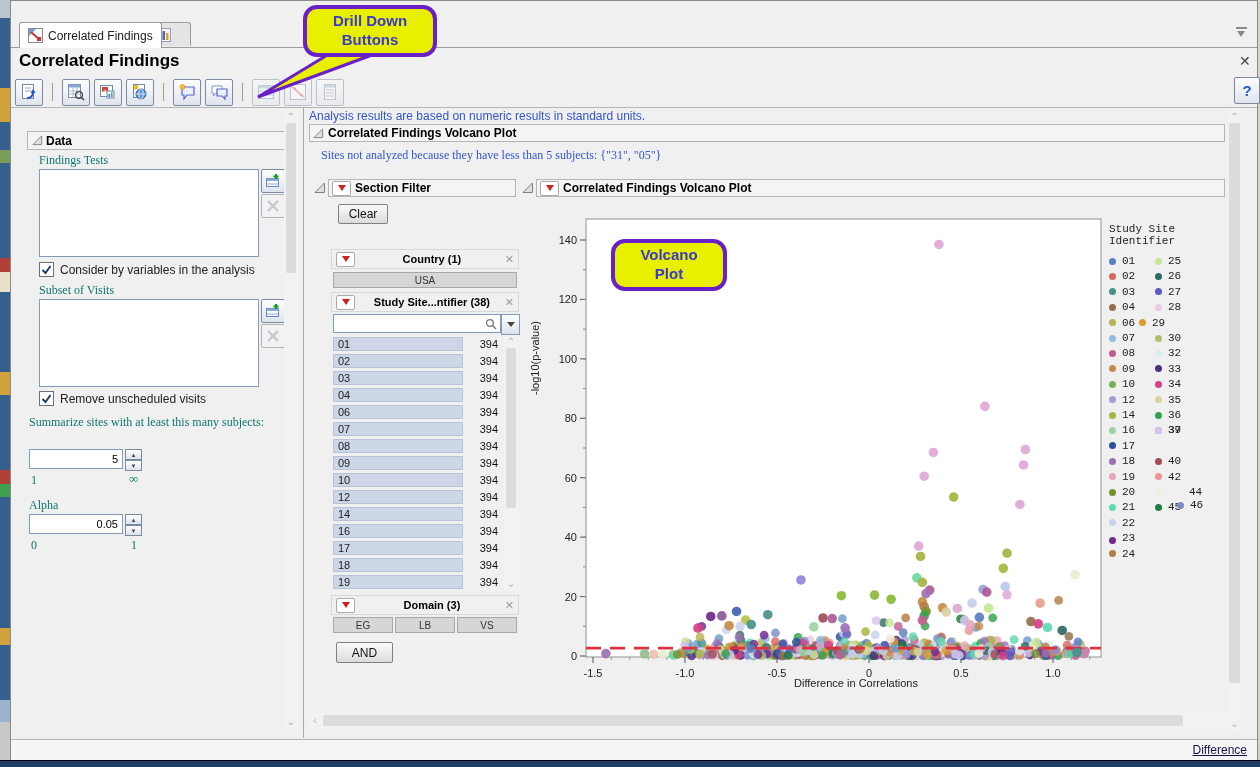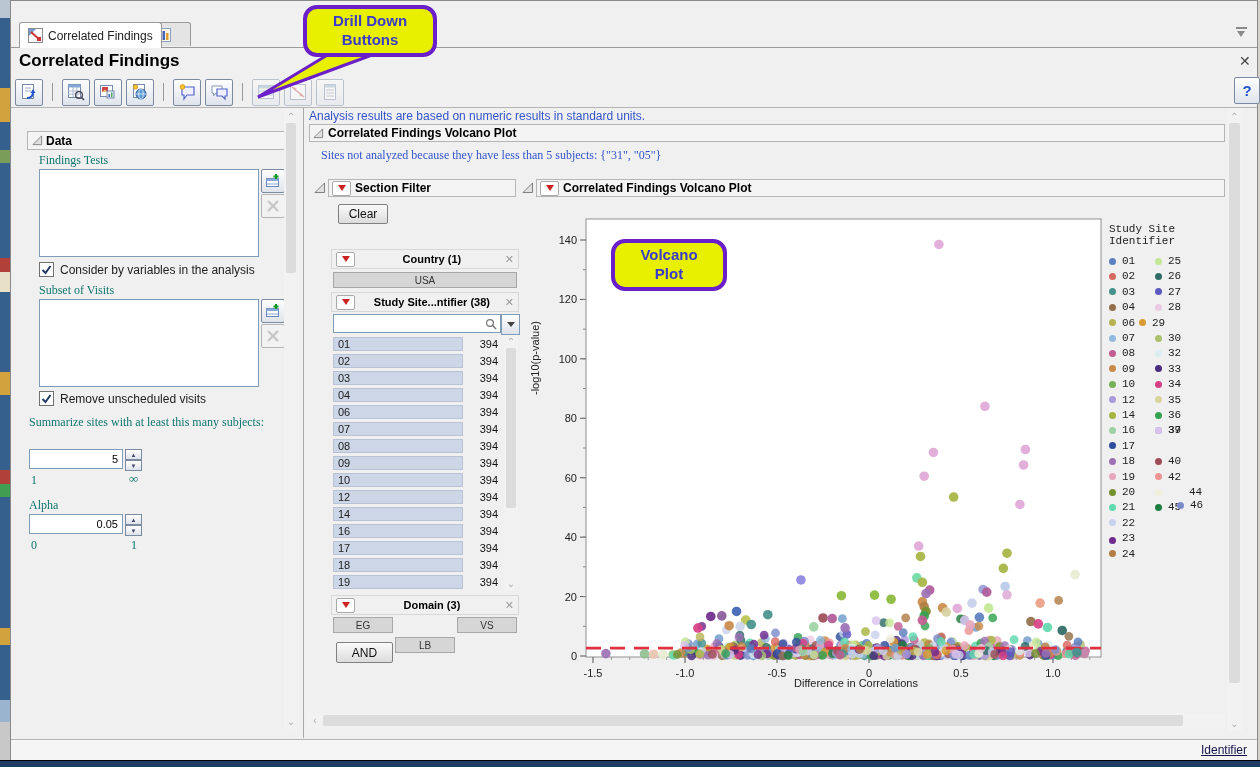--- a/index.html
+++ b/index.html
@@ -458,21 +458,21 @@
   </div>
 
   <div class="fblock-hdr" style="left:320px;top:594px;width:188px;">
     <span class="redmenu">
         <span class="tri"></span>
       </span>
     <span class="ttl">Domain (3)</span>
     <span class="fx">✕</span>
   </div>
   <div class="chip" style="left:322px;top:616px;width:58px;">EG</div>
-  <div class="chip" style="left:384px;top:636px;width:58px;">LB</div>
+  <div class="chip" style="left:384px;top:616px;width:58px;">LB</div>
   <div class="chip" style="left:446px;top:616px;width:58px;">VS</div>
 
   <div class="pushbtn" style="left:325px;top:641px;width:55px;height:19px;">
       <span>AND</span>
     </div>
 
   <svg class="abs" id="plot-svg" width="585" height="494">
       <rect x="55" y="8" width="515" height="438" fill="#ffffff" stroke="#909090"></rect>
       <line x1="49" y1="445" x2="55" y2="445" stroke="#555"></line>
       <text x="46" y="449" text-anchor="end" font-size="11" fill="#222" font-family="Liberation Sans, sans-serif">0</text>
@@ -1412,17 +1412,17 @@
     <div class="chev" style="top:2px;">⌃</div>
     <div class="thumb" style="left:2px;top:14px;width:11px;height:560px;"></div>
     <div class="chev" style="bottom:2px;">⌄</div>
   </div>
   <div class="sb" style="left:296px;top:712px;width:918px;height:15px;">
     <div class="chev" style="left:2px;top:2px;width:12px;">‹</div>
     <div class="thumb" style="left:16px;top:2px;width:860px;height:11px;"></div>
   </div>
 
   <div class="abs" id="statusbar">
-    <a id="status-link">Identifier</a>
+    <a id="status-link">Difference</a>
   </div>
 </div>
 
 <div class="abs" id="bottom-frame"></div>
 
 </body></html>

